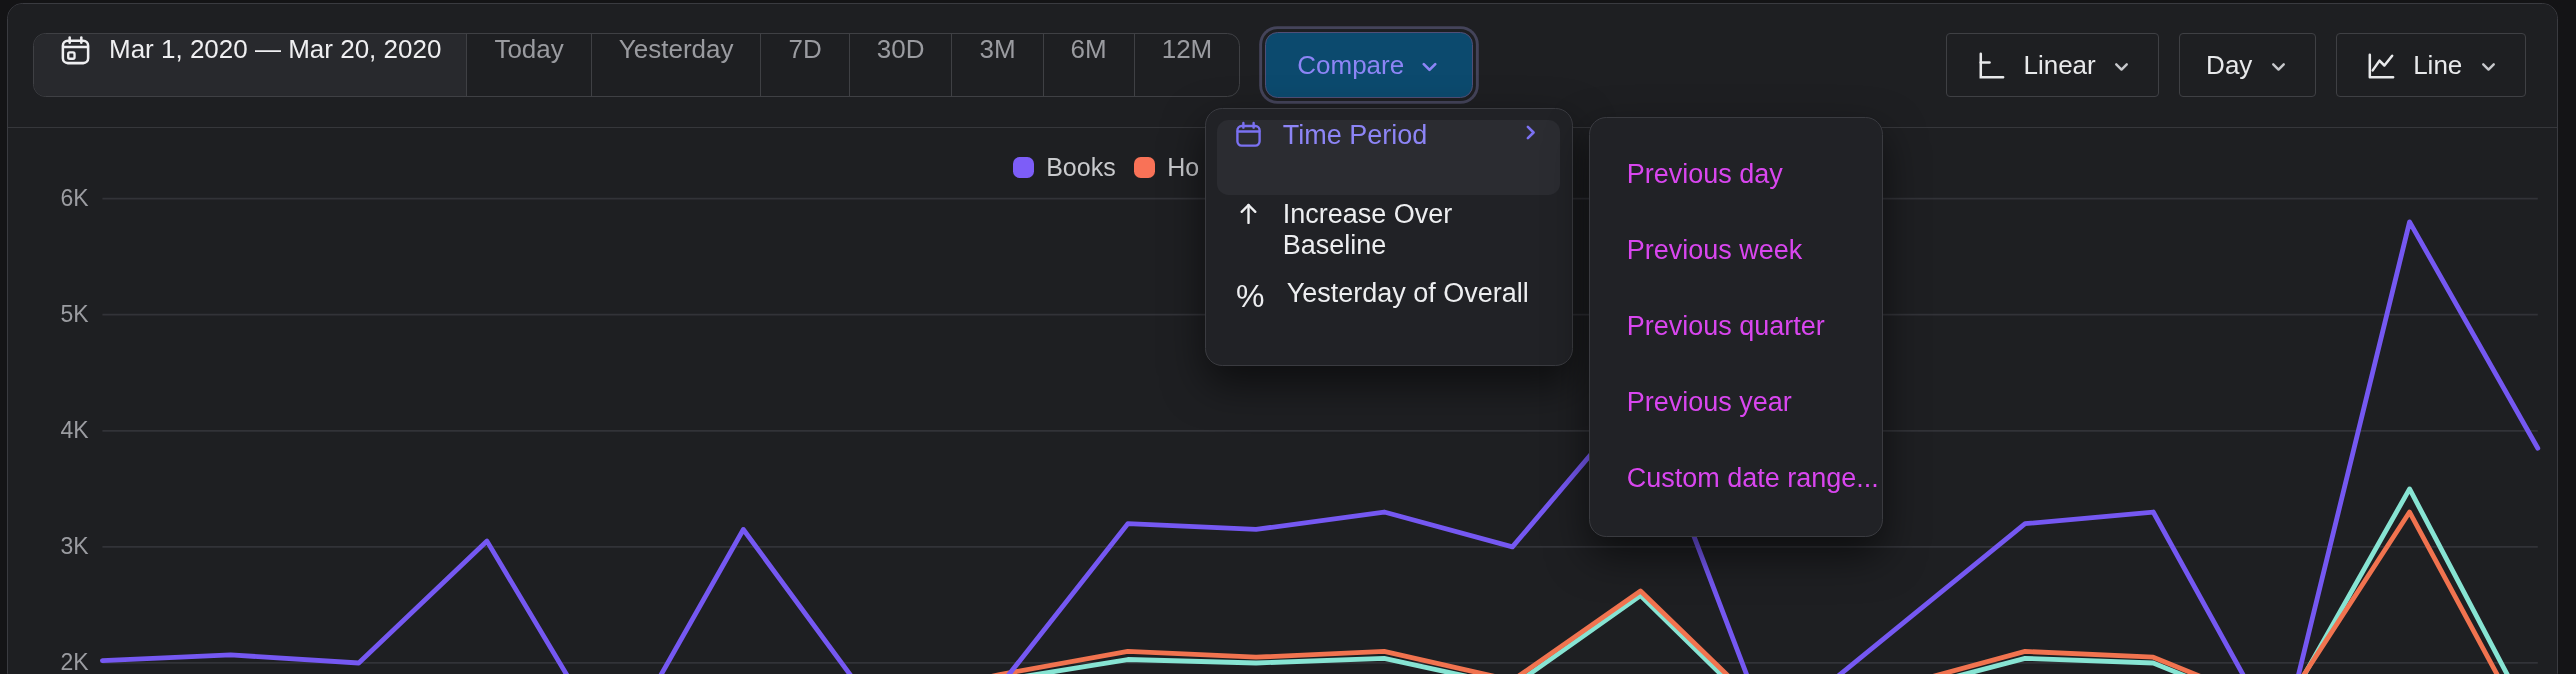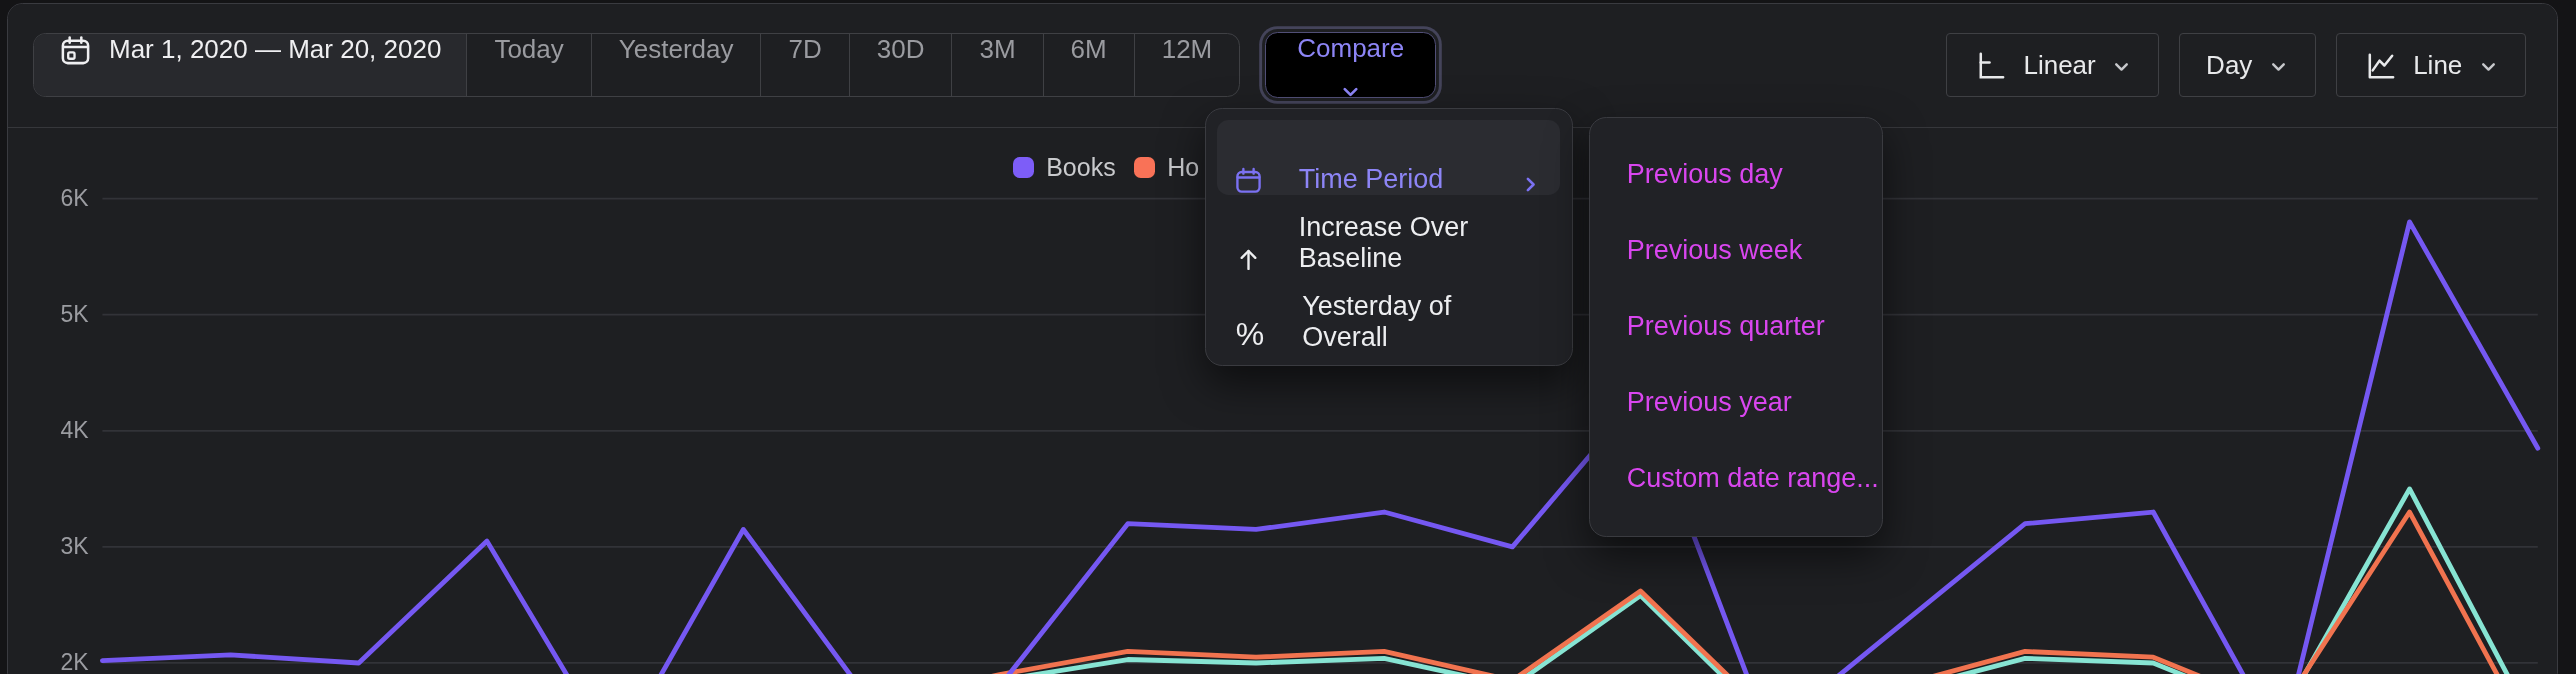--- a/index.html
+++ b/index.html
@@ -13,24 +13,24 @@
   
   .toolbar{position:relative;z-index:3;display:flex;align-items:center;height:123px;
     padding:0 31px 0 25px;border-bottom:1.9px solid #36373b;background:#1e1f22;}
   .range-group{display:flex;align-items:stretch;height:62px;border:1.9px solid #3f4044;
     border-radius:12.5px;overflow:hidden;}
   .seg{display:flex;padding:0 27px;font-size:26px;color:#9a9ba0;
     background:transparent;border:none;border-left:1.9px solid #3f4044;cursor:pointer;white-space:nowrap;}
   .seg:first-child{border-left:none;}
   .seg-date{background:#28292d;color:#efeff1;gap:17.3px;padding:0 25px;font-weight:500;}
   .icon{display:inline-flex;flex:none;}
-  .compare-btn{display:flex;align-items:center;gap:13.5px;margin-left:25px;height:66px;padding:0 31px;
-    border-radius:12.5px;background:#000000;border:1.9px solid #514f77;color:#8d85f6;font-size:26px;
+  .compare-btn{display:flex;align-items:center;gap:13.5px;margin-left:25px;height:66px;padding:12px 31px;
+    border-radius:12.5px;background:#0c4a6e;border:1.9px solid #514f77;color:#8d85f6;font-size:26px;
     font-weight:500;cursor:pointer;
-    box-shadow:0 0 0 2.9px #1e1f22,0 0 0 5.8px rgba(116,112,160,.45);flex-direction:column;}
+    box-shadow:0 0 0 2.9px #1e1f22,0 0 0 5.8px rgba(116,112,160,.45);}
   .spacer{flex:1;}
   .tool-btn{display:flex;align-items:center;gap:15.4px;height:64px;padding:0 26px;margin-left:20px;
     border-radius:4px;border:1.9px solid #3f4044;background:transparent;color:#e8e9eb;
     font-size:26px;cursor:pointer;white-space:nowrap;}
   .chev{display:inline-flex;margin-top:1.9px;}
 
   
   #chart-svg{position:absolute;left:0;top:0;width:2551px;height:686px;z-index:1;pointer-events:none;}
   .ylabel{position:absolute;left:8px;width:73px;text-align:right;font-size:23px;color:#9b9ca1;z-index:2;}
   .ylabel:nth-of-type(1){top:181px;}
@@ -39,21 +39,21 @@
   .ylabel:nth-of-type(4){top:529px;}
   .ylabel:nth-of-type(5){top:645px;}
   .legend{position:absolute;left:1005px;top:149px;display:flex;align-items:center;gap:18px;z-index:2;}
   .legend-item{display:flex;align-items:center;gap:12.5px;font-size:25px;color:#c9cacd;cursor:pointer;}
   .sw{width:21px;height:21px;border-radius:6.7px;flex:none;}
 
   
   .panel{position:absolute;background:#212226;border:1.9px solid #3a3b40;border-radius:17.3px;
     box-shadow:0 17.3px 42px rgba(0,0,0,.55);z-index:5;box-sizing:border-box;}
   .panel-1{left:1197px;top:104px;width:368px;padding:11.6px;}
-  .menu-row{display:flex;align-items:flex-end;gap:36px;height:75px;padding:0 19px 0 16.4px;
+  .menu-row{display:flex;align-items:flex-start;gap:20px;height:75px;padding:0 19px 0 16.4px;
     border-radius:11.6px;font-size:27px;color:#edeef0;cursor:pointer;margin-bottom:3.9px;}
   .menu-row:last-child{margin-bottom:0;}
   .menu-row.active{background:#2b2c31;color:#8d85f6;}
   .menu-row .grow{flex:1;}
   .pct-glyph{font-size:32px;color:#edeef0;width:33px;text-align:center;font-weight:400;}
   .panel-2{left:1581px;top:113px;width:294px;padding:19px 0;}
   .sub-item{display:flex;align-items:center;height:76px;padding:0 19px 0 37px;font-size:27px;
     color:#d946ef;cursor:pointer;white-space:nowrap;}
 </style>
 </head>

